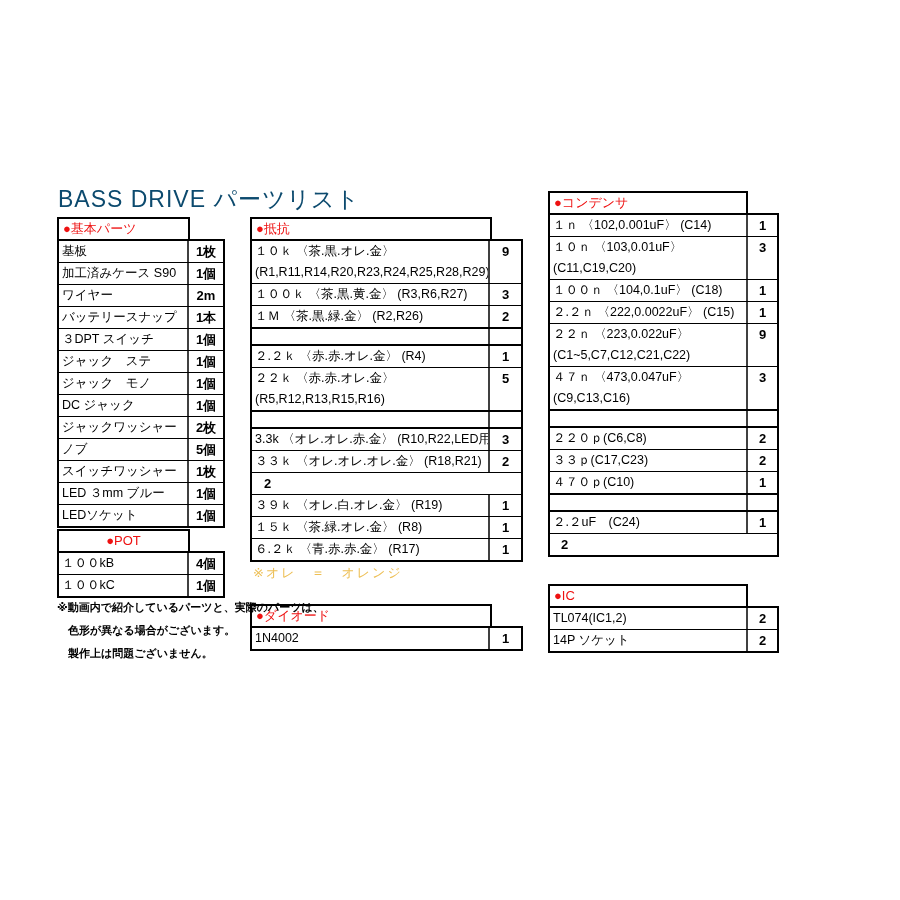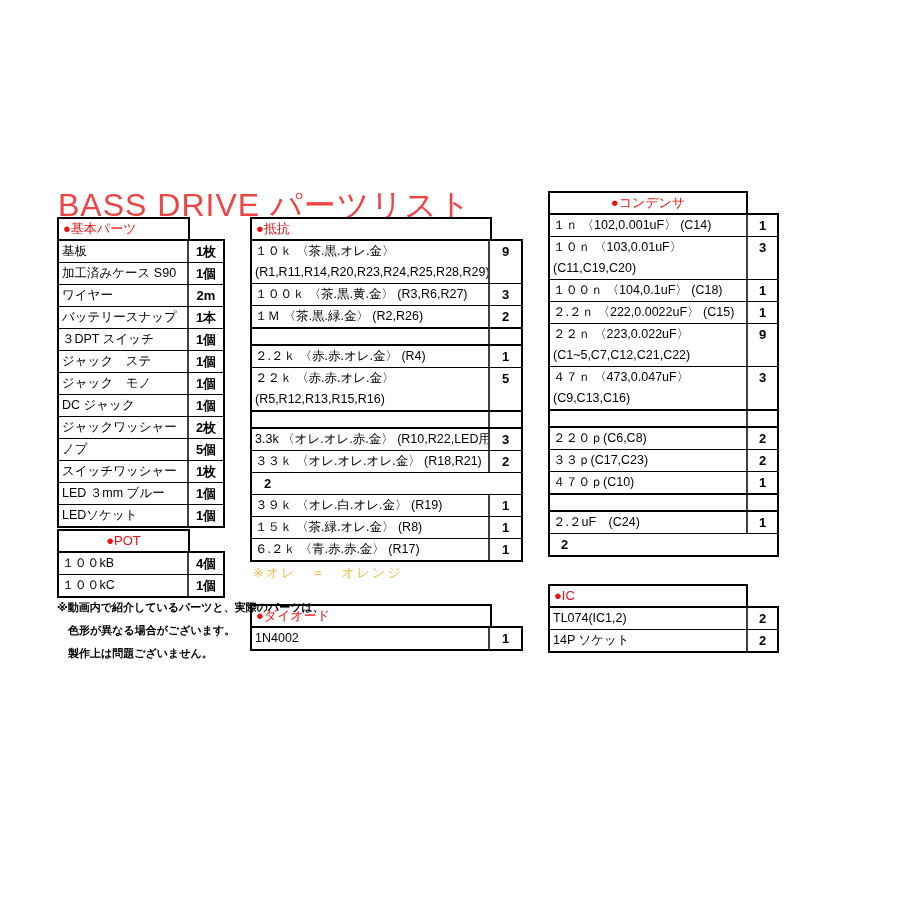--- a/index.html
+++ b/index.html
@@ -6,22 +6,22 @@
   #sheet{
     position:relative;
     width:900px;height:900px;
     background:#ffffff;
     font-family:"Liberation Sans","DejaVu Sans",sans-serif;
     color:#000;
     overflow:hidden;
   }
   #title{
     position:absolute;left:58px;top:184px;
-    font-size:32px;letter-spacing:1px;
-    color:#ef4444;
+    font-size:23px;letter-spacing:1px;
+    color:#0c4a6e;
     white-space:nowrap;
   }
   .ptable{position:absolute;font-size:13px;}
   .thead{
     box-sizing:border-box;
     border:2px solid #000;
     height:24px;line-height:20px;
     padding:0 4px;
     color:#ee1111;
     background:#fff;
@@ -61,21 +61,21 @@
   #t-pot{left:57px;top:529px;width:168px;}
   #t-pot .thead{width:133px;text-align:center;}
   #t-pot .cell.qty{width:34px;}
   #t-resistor{left:250px;top:217px;width:273px;}
   #t-resistor .thead{width:242px;}
   #t-resistor .cell.qty{width:31px;}
   #t-diode{left:250px;top:604px;width:273px;}
   #t-diode .thead{width:242px;}
   #t-diode .cell.qty{width:31px;}
   #t-cap{left:548px;top:191px;width:231px;}
-  #t-cap .thead{width:200px;text-align:center;}
+  #t-cap .thead{width:200px;}
   #t-cap .cell.qty{width:29px;}
   #t-ic{left:548px;top:584px;width:231px;}
   #t-ic .thead{width:200px;}
   #t-ic .cell.qty{width:29px;}
   #resistor-note{
     position:absolute;left:253px;top:564px;
     font-size:13px;letter-spacing:2px;
     color:#EDBF55;
     white-space:nowrap;
   }

